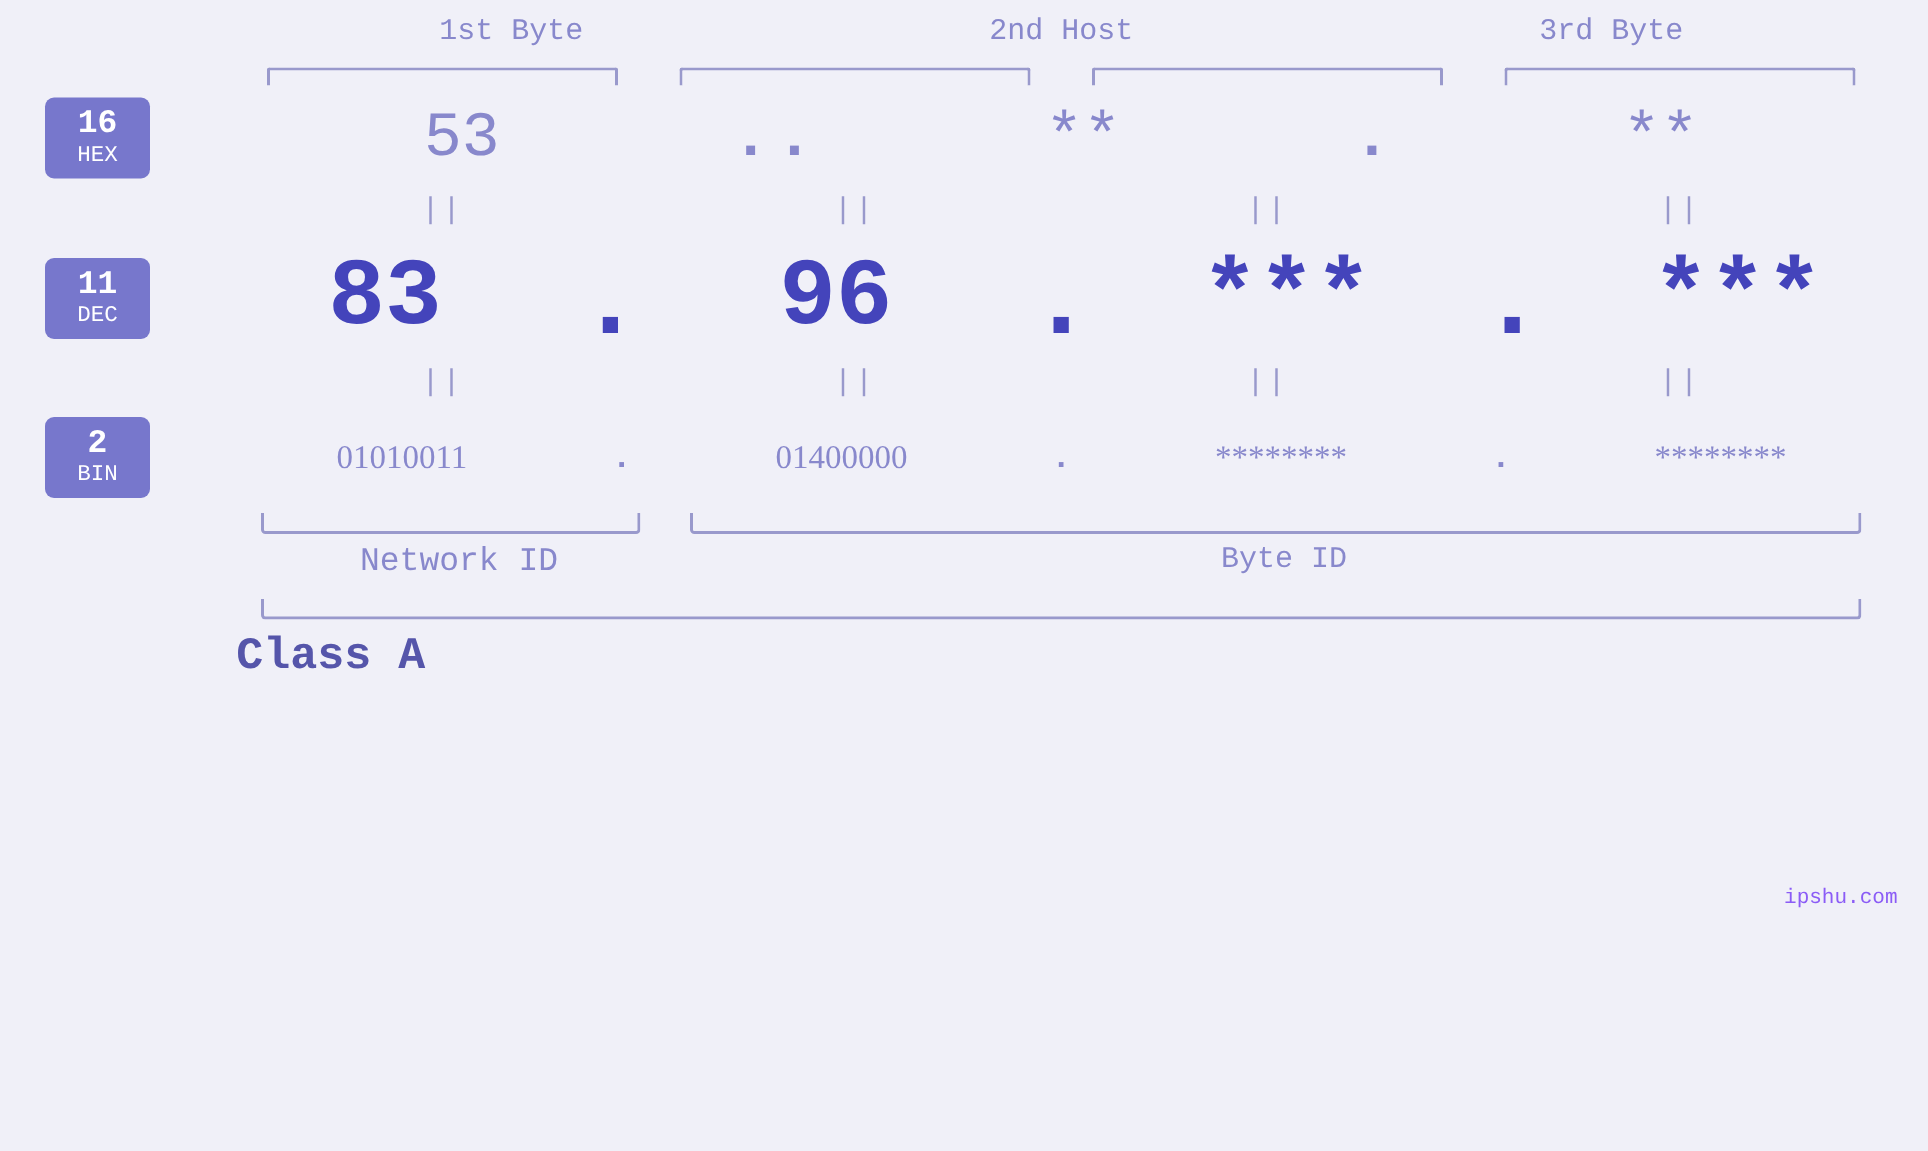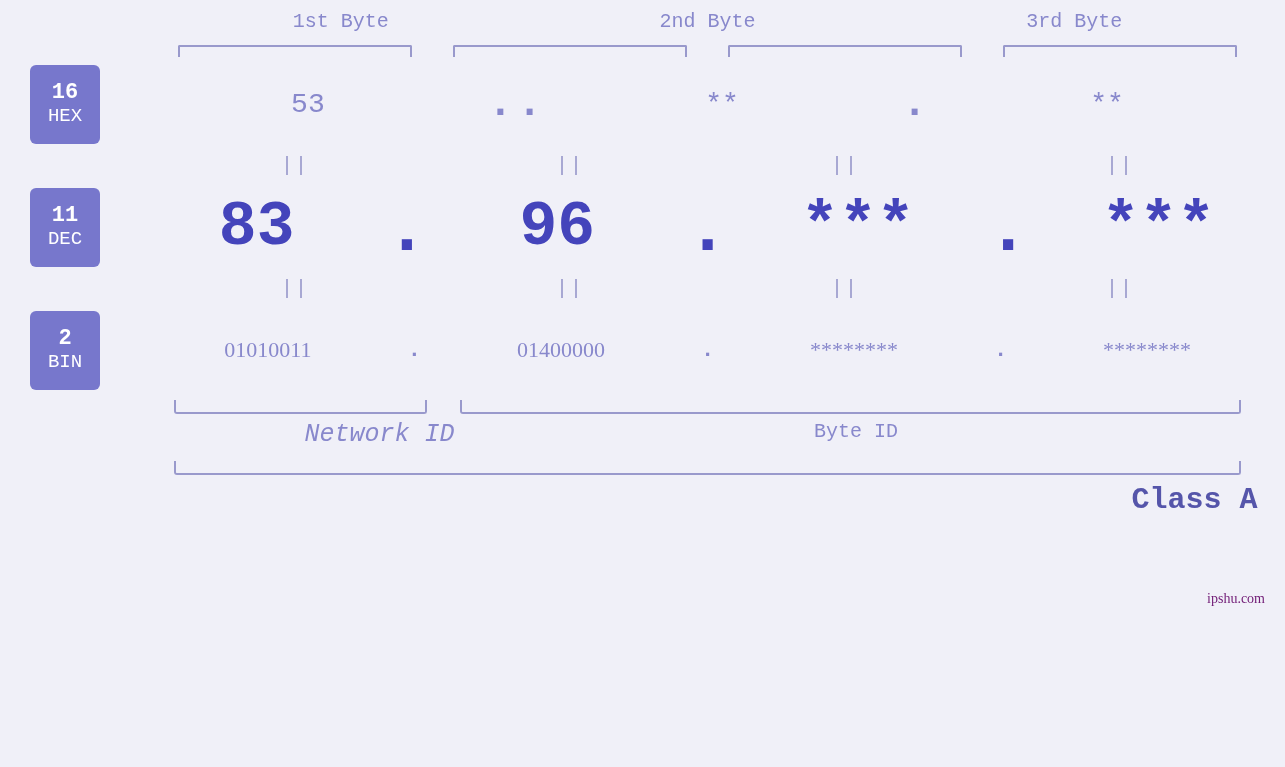--- a/index.html
+++ b/index.html
@@ -75,35 +75,35 @@
       width: 130px;
       display: flex;
       justify-content: center;
       align-items: center;
     }
 
     .base-badge {
       background: #7777cc;
       color: white;
       border-radius: 6px;
-      padding: 16px 12px;
+      padding: 6px 12px;
       text-align: center;
       font-family: 'Courier New', monospace;
       min-width: 70px;
     }
 
     .base-badge .base-num {
       font-size: 22px;
       font-weight: bold;
       display: block;
       line-height: 1.1;
     }
 
     .base-badge .base-name {
-      font-size: 19px;
+      font-size: 15px;
       display: block;
       line-height: 1.2;
     }
 
     .byte-values {
       display: flex;
       flex: 1;
       align-items: center;
     }
 
@@ -119,21 +119,21 @@
       font-size: 32px;
       font-weight: bold;
       padding: 0 2px;
       display: flex;
       align-items: center;
     }
 
     
     .hex-value {
       color: #8888cc;
-      font-size: 28px;
+      font-size: 42px;
       font-family: 'Courier New', monospace;
     }
 
     
     .dec-value {
       color: #4444bb;
       font-size: 63px;
       font-weight: bold;
       font-family: 'Courier New', monospace;
     }
@@ -162,23 +162,23 @@
       line-height: 1;
       letter-spacing: 2px;
       padding: 4px 0;
     }
 
     
     .watermark {
       position: absolute;
       bottom: 12px;
       right: 20px;
-      color: #701a75;
+      color: #8b5cf6;
       font-size: 14px;
-      font-family: Liberation Serif, serif;
+      font-family: Liberation Mono, monospace;
       text-align: center;
     }
 
     
     .dec-sep {
       color: #4444bb;
       font-size: 72px;
       font-weight: bold;
       line-height: 1;
       margin-bottom: -8px;
@@ -195,21 +195,21 @@
       font-size: 22px;
     }
   </style>
 </head>
 <body>
 
 <div class="main-container">
 
   <div class="byte-headers">
     <div class="byte-header">1st Byte</div>
-    <div class="byte-header">2nd Byte</div>
+    <div class="byte-header">2nd Host</div>
     <div class="byte-header">3rd Byte</div>
   </div>
 
   <div class="bracket-row">
     <div class="bracket-box">
         <div class="bracket"></div>
       </div>
     <div class="bracket-box">
         <div class="bracket"></div>
       </div>
@@ -311,27 +311,27 @@
   </div>
 
   <div style="display:flex; width:1100px; margin-left:130px; margin-top:2px;">
 
     <div style="width:23%; height:14px; border:2px solid #9999cc; border-top:none; border-radius:0 0 3px 3px; margin:0 1.5%;"></div>
 
     <div style="flex:1; height:14px; border:2px solid #9999cc; border-top:none; border-radius:0 0 3px 3px; margin:0 1.5%;"></div>
   </div>
 
   <div style="display:flex; width:1100px; margin-left:130px; margin-top:6px;">
-    <div style="width:27%; text-align:right; color:#8888cc; font-size:25px; font-family:'Courier New',monospace;font-style:italic;">Network ID</div>
+    <div style="width:27%; text-align:center; color:#8888cc; font-size:22px; font-family:'Courier New',monospace;">Network ID</div>
     <div style="flex:1; text-align:center; color:#8888cc; font-size:20px; font-family:'Courier New',monospace;">Byte ID</div>
   </div>
 
   <div style="width:1100px; margin-left:130px; margin-top:12px;">
     <div style="width:97%; height:14px; border:2px solid #9999cc; border-top:none; border-radius:0 0 3px 3px; margin:0 1.5%;"></div>
   </div>
 
-  <div style="width:1100px; margin-left:130px; text-align:right; margin-top:8px;">
+  <div style="width:1100px; margin-left:130px; text-align:left; margin-top:8px;">
     <span style="color:#5555aa; font-size:30px; font-family:'Courier New',monospace; font-weight:bold;">Class A</span>
   </div>
 
   <div class="watermark">ipshu.com</div>
 
 </div>
 
 </body></html>

